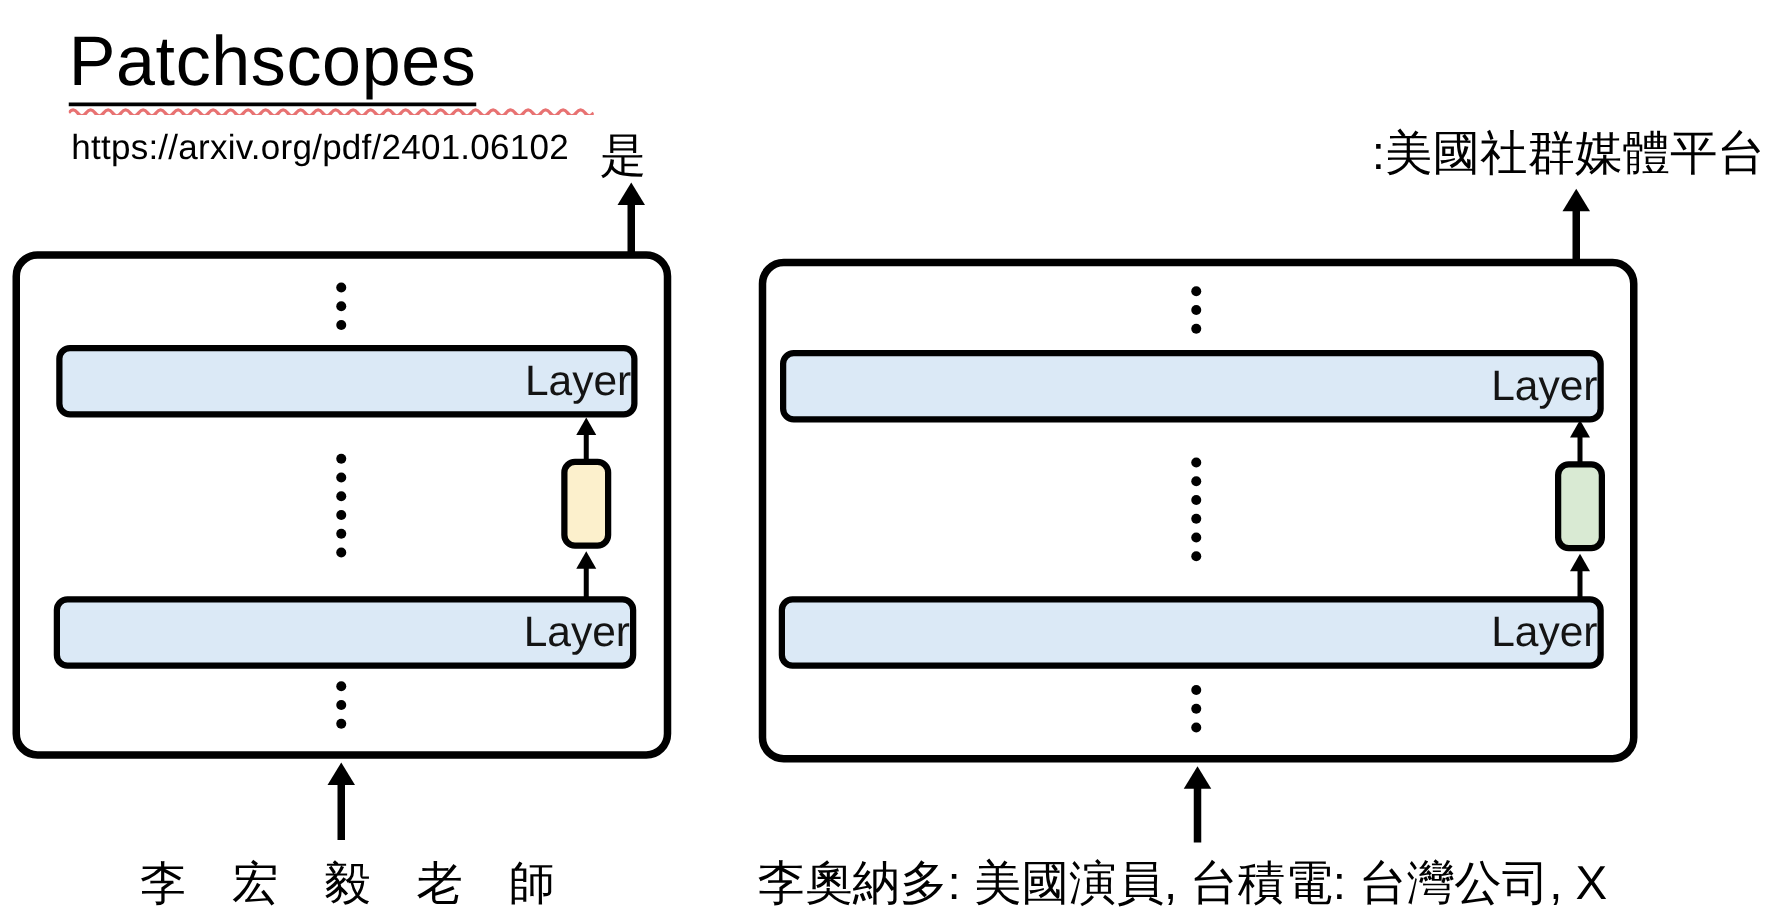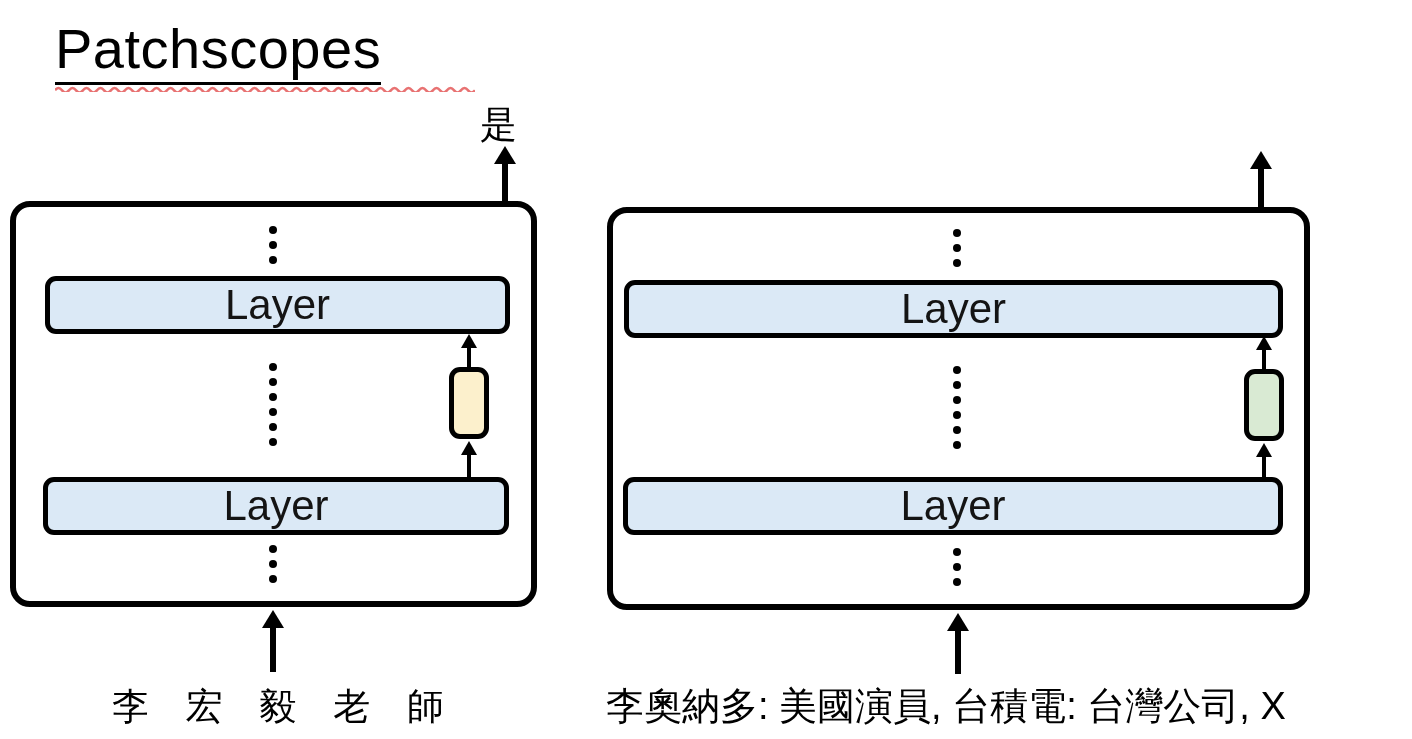--- a/index.html
+++ b/index.html
@@ -91,22 +91,22 @@
   .model-box.source { left: 10px;  top: 201px; width: 527px; height: 406px; }
   .model-box.target { left: 607px; top: 207px; width: 703px; height: 403px; }
 
   .layer-bar {
     position: absolute;
     border: 5px solid #000;
     border-radius: 11px;
     background: var(--layer-fill, #dbe9f6);
     display: flex;
     align-items: center;
-    justify-content: center;
-    font-size: 42px;
+    justify-content: flex-end;
+    font-size: 34px;
     color: #141414;
   }
   .layer-bar.src-upper { left: 45px;  top: 276px; width: 465px; height: 58px; }
   .layer-bar.src-lower { left: 43px;  top: 477px; width: 466px; height: 58px; }
   .layer-bar.tgt-upper { left: 624px; top: 280px; width: 659px; height: 58px; }
   .layer-bar.tgt-lower { left: 623px; top: 477px; width: 660px; height: 58px; }
 
   .patch {
     position: absolute;
     border: 5px solid #000;
@@ -167,22 +167,24 @@
 <body>
 
 <div class="canvas">
 
   <h1 class="title">
     <span class="title-text">Patchscopes</span>
     <svg class="squiggle" viewBox="0 0 360 6" preserveAspectRatio="none" aria-hidden="true">
       <path d="M0,4.5 Q3,0.5 6,4.5 T12,4.5 T18,4.5 T24,4.5 T30,4.5 T36,4.5 T42,4.5 T48,4.5 T54,4.5 T60,4.5 T66,4.5 T72,4.5 T78,4.5 T84,4.5 T90,4.5 T96,4.5 T102,4.5 T108,4.5 T114,4.5 T120,4.5 T126,4.5 T132,4.5 T138,4.5 T144,4.5 T150,4.5 T156,4.5 T162,4.5 T168,4.5 T174,4.5 T180,4.5 T186,4.5 T192,4.5 T198,4.5 T204,4.5 T210,4.5 T216,4.5 T222,4.5 T228,4.5 T234,4.5 T240,4.5 T246,4.5 T252,4.5 T258,4.5 T264,4.5 T270,4.5 T276,4.5 T282,4.5 T288,4.5 T294,4.5 T300,4.5 T306,4.5 T312,4.5 T318,4.5 T324,4.5 T330,4.5 T336,4.5 T342,4.5 T348,4.5 T354,4.5 T360,4.5" fill="none" stroke="var(--spellcheck-red, #e87272)" stroke-width="2.2"></path>
     </svg>
   </h1>
+  <div class="paper-url">https://arxiv.org/pdf/2401.06102</div>
 
   <div class="source-output">是</div>
+  <div class="target-output">:美國社群媒體平台</div>
 
   <div class="model-box source"></div>
   <div class="dots src-top">
     <i class="dot"></i>
       <i class="dot"></i>
       <i class="dot"></i>
   </div>
   <div class="layer-bar src-upper">
     <span>Layer</span>
   </div>

